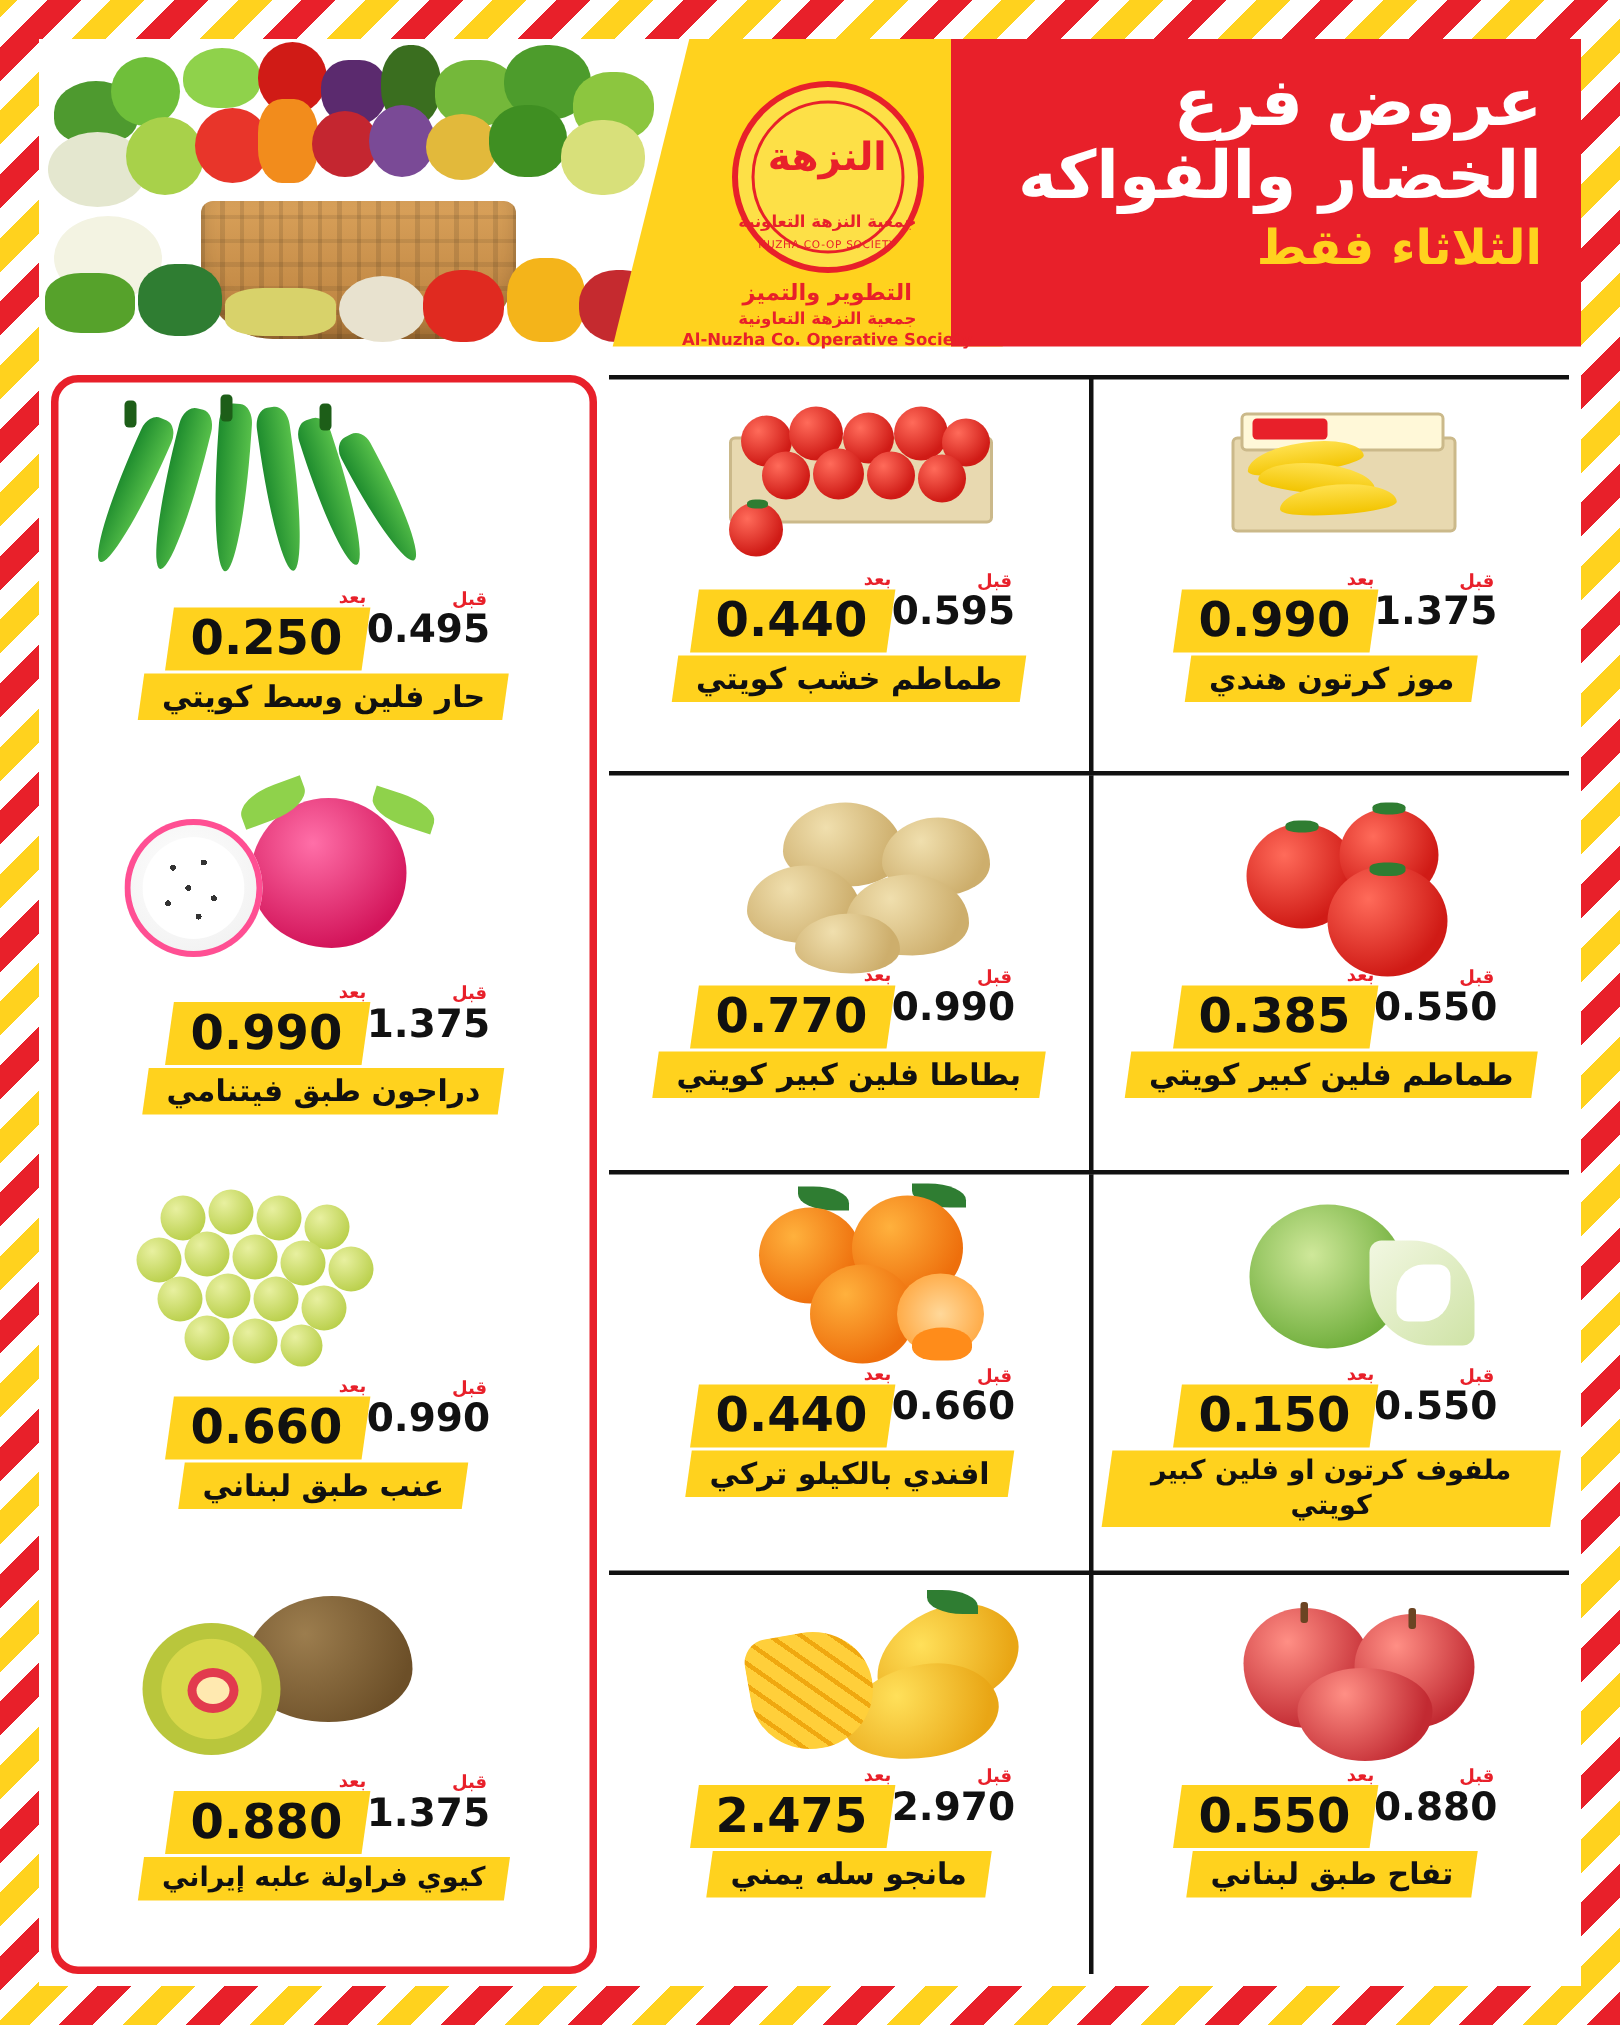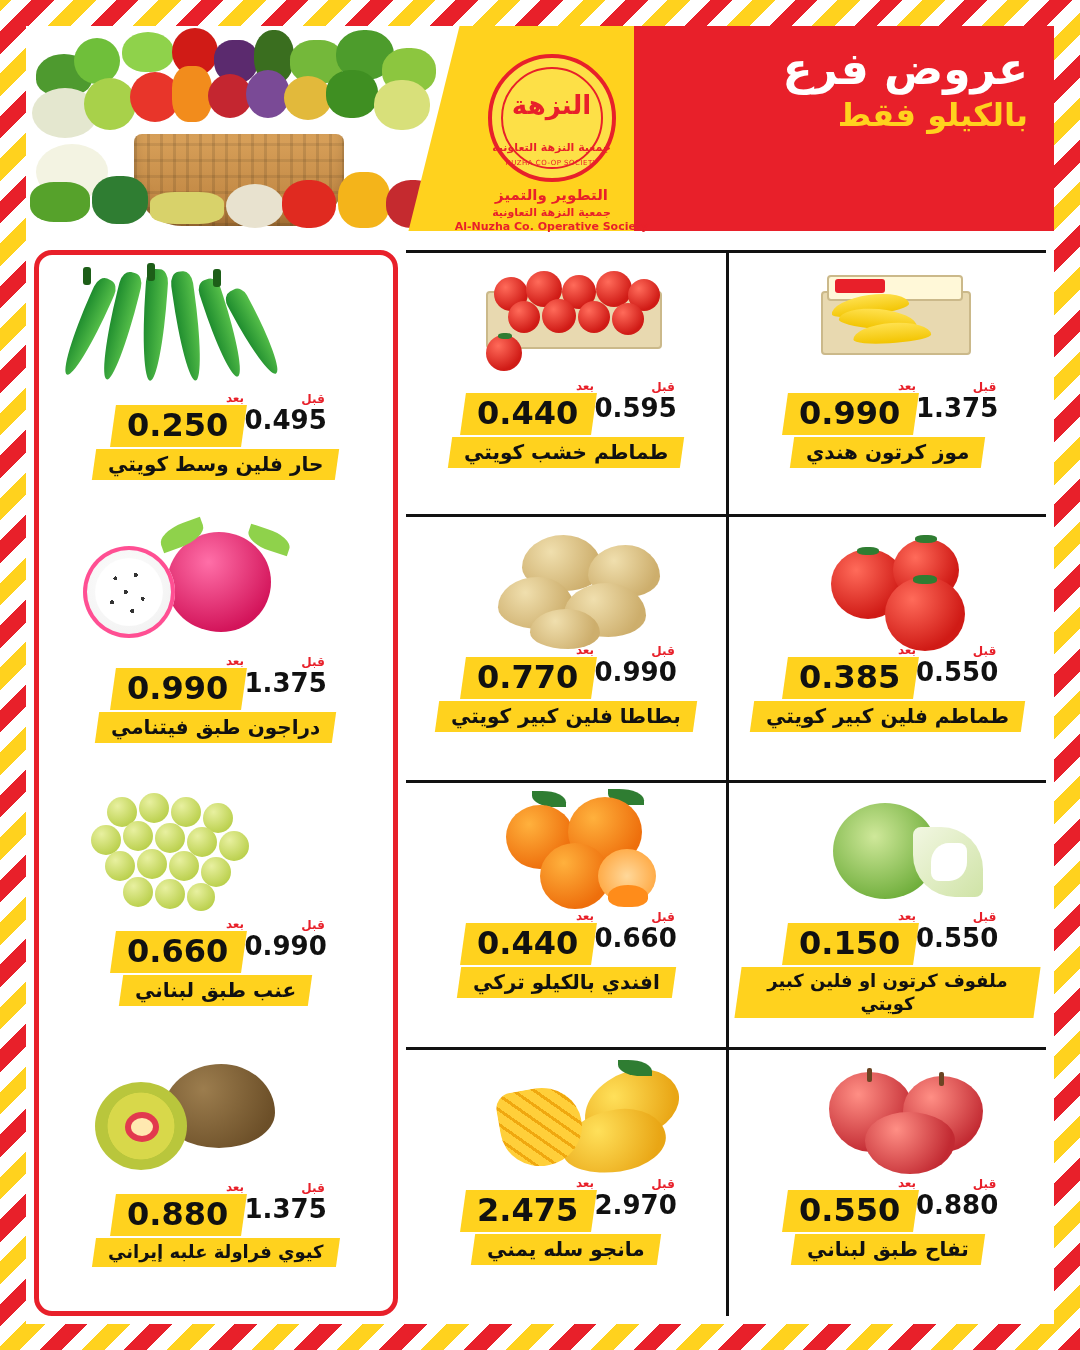--- a/index.html
+++ b/index.html
@@ -383,21 +383,22 @@
           <div class="sh veg" style="left:312px;top:146px;width:52px;height:56px;background:#f4b41a;border-radius:42%;"></div>
           <div class="sh veg" style="left:360px;top:154px;width:54px;height:48px;background:#c52a2f;border-radius:46%;"></div>
         </div>
       </div>
 
       <div class="header-yellow"></div>
       <div class="header-red"></div>
 
       <div class="header-title">
         <div class="l1">عروض فرع</div>
-        <div class="l3">بالكيلو فقط</div>
+        <div class="l2">الخضار والفواكه</div>
+        <div class="l3">الثلاثاء فقط</div>
       </div>
 
       <div class="logo-wrap">
         <div class="logo-mark">
           <div class="logo-ar">النزهة</div>
           <div class="logo-sub-ar">جمعية النزهة التعاونية</div>
           <div class="logo-coop">NUZHA CO-OP SOCIETY</div>
         </div>
         <div class="logo-motto">التطوير والتميز</div>
         <div class="logo-name-ar">جمعية النزهة التعاونية</div>

